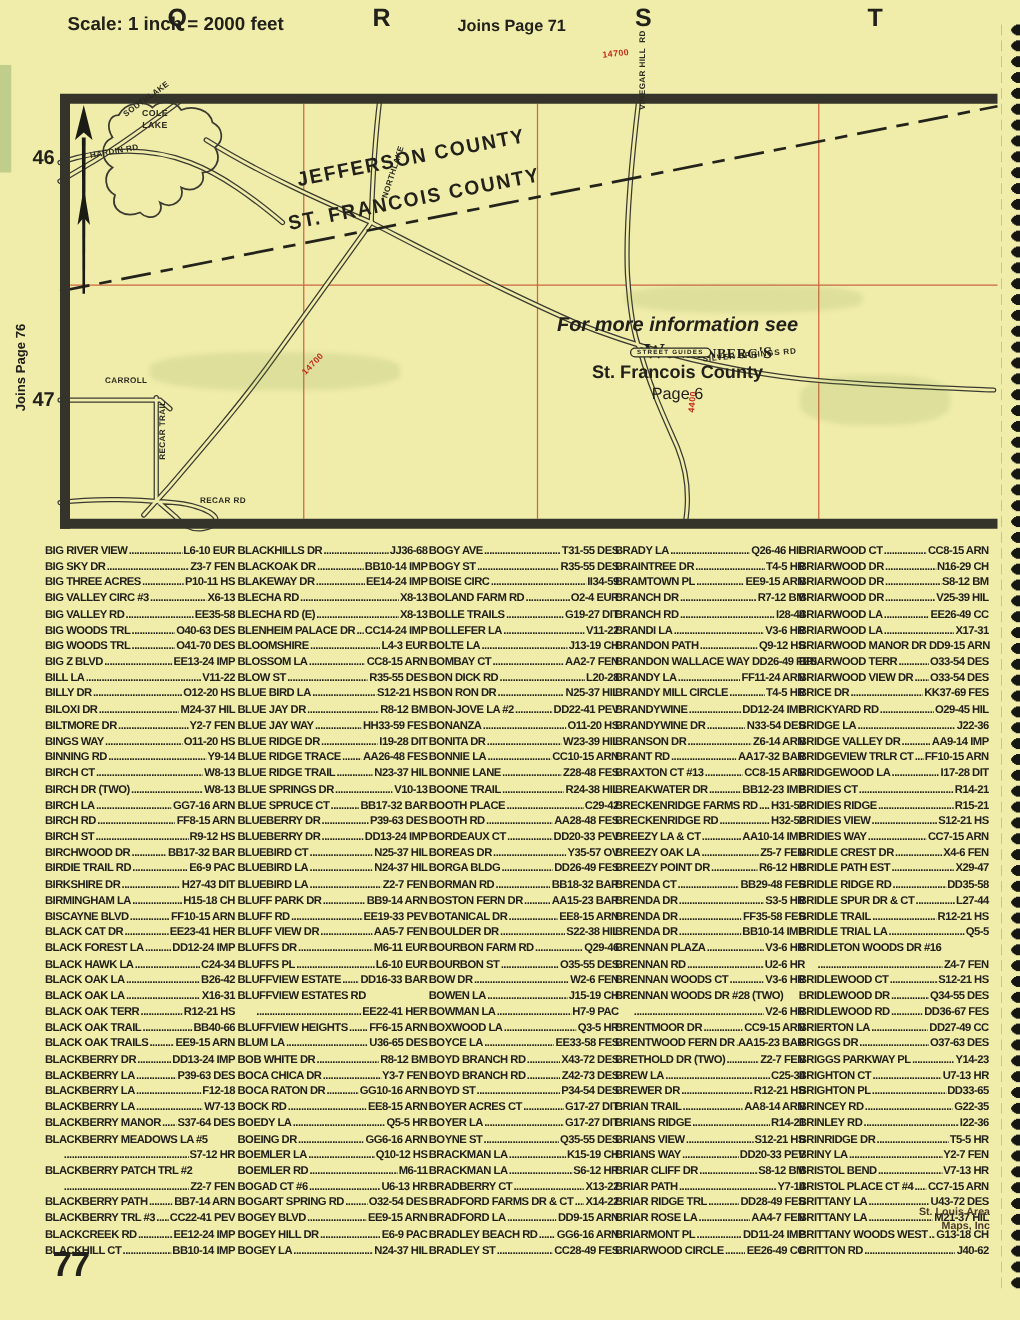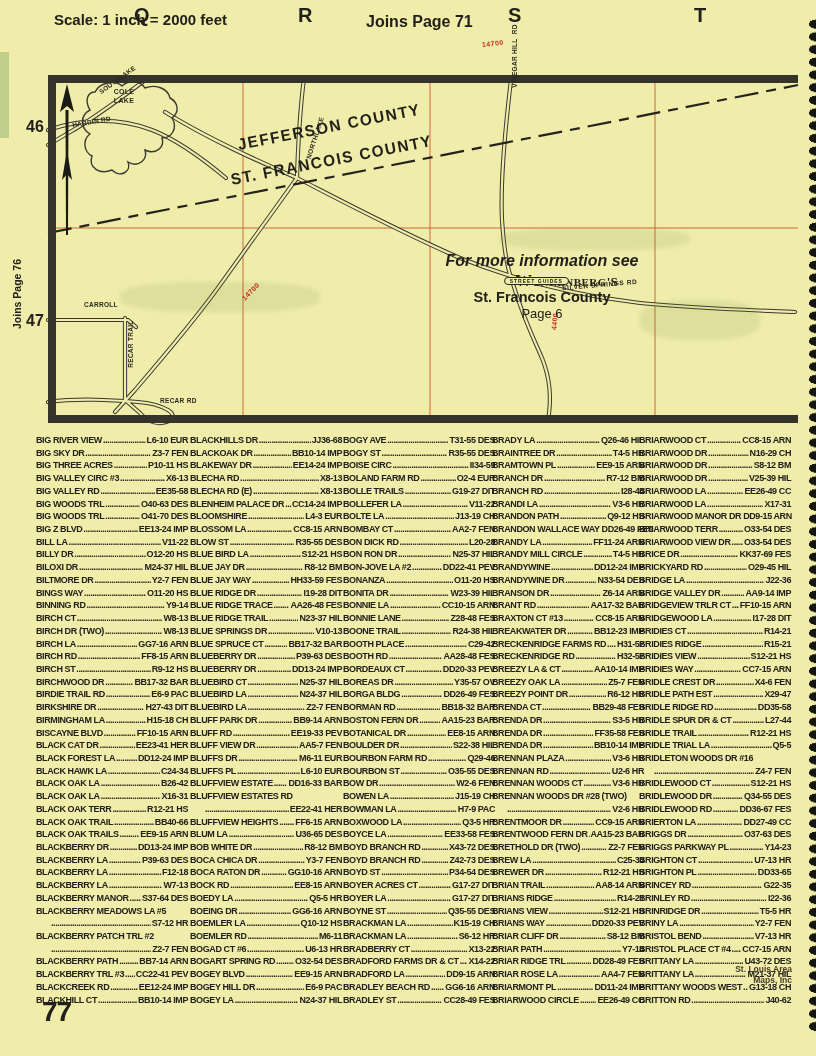--- a/index.html
+++ b/index.html
@@ -7,21 +7,21 @@
     width:816px;height:1056px;position:relative;overflow:hidden;
     background:#f0ecaa;
     font-family:"Liberation Sans", sans-serif;
     color:#21201a;
   }
   .abs{position:absolute;}
   
   .scale-note{left:54px;top:11px;font-size:15px;font-weight:bold;}
   .grid-letter{font-size:20px;font-weight:bold;top:4px;}
   .gq{left:134px}.gr{left:298px}.gs{left:508px}.gt{left:694px}
-  .joins-top{left:366px;top:13px;font-size:16px;font-weight:bold;}
+  .joins-top{left:366px;top:13px;font-size:13px;font-weight:bold;}
   .joins-left{left:-28px;top:288px;font-size:10.5px;font-weight:bold;transform:rotate(-90deg);width:90px;text-align:center;}
   .rownum{left:26px;font-size:16px;font-weight:bold;text-align:center;}
   .r46{top:118px}.r47{top:312px}
   
   .map-svg{left:0;top:0;}
   .maplabel{font-size:6.5px;font-weight:bold;letter-spacing:.3px;color:#2a2a20;white-space:pre;line-height:1.25;}
   .cole{left:100px;top:88px;width:48px;text-align:center;font-size:7px;}
   .southlake{left:96px;top:76px;transform:rotate(-36deg);}
   .hardin{left:72px;top:118px;transform:rotate(-10deg);}
   .northlake{left:288px;top:126px;width:60px;transform:rotate(-72deg);}

